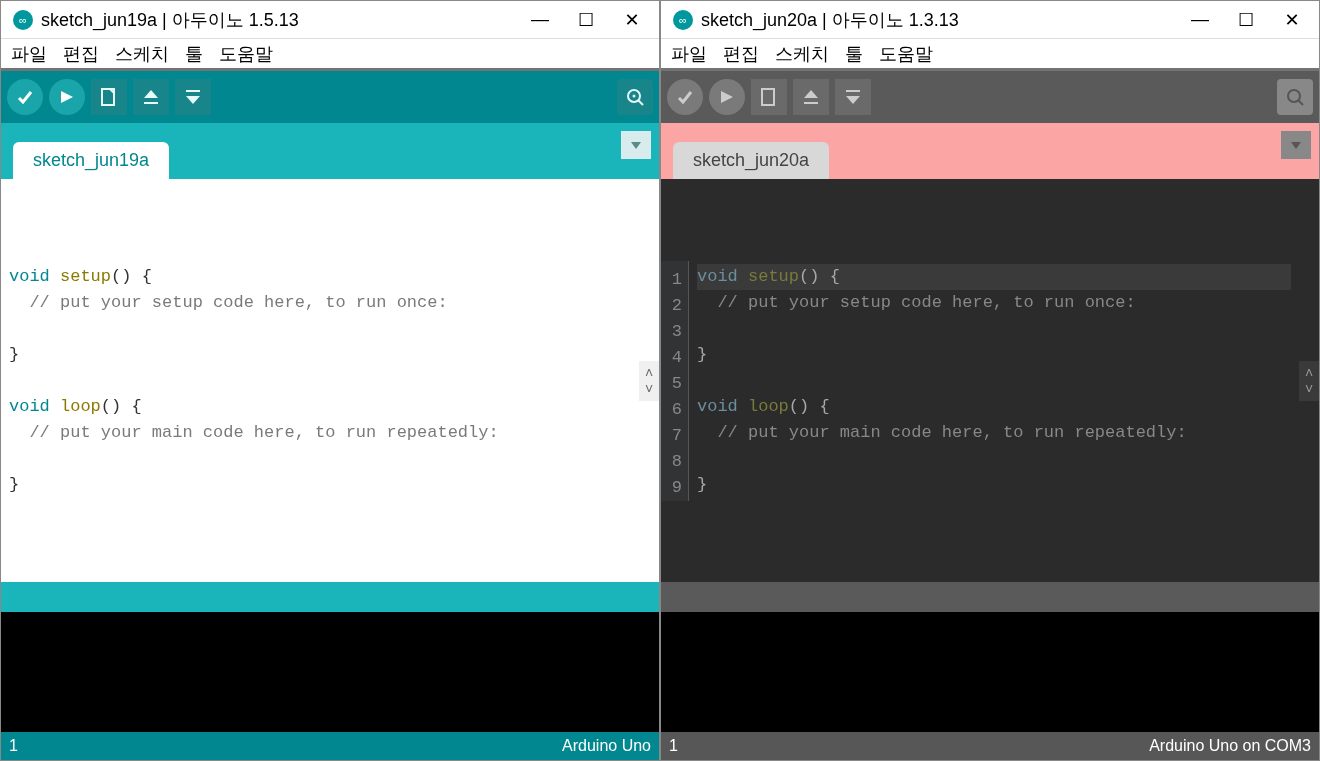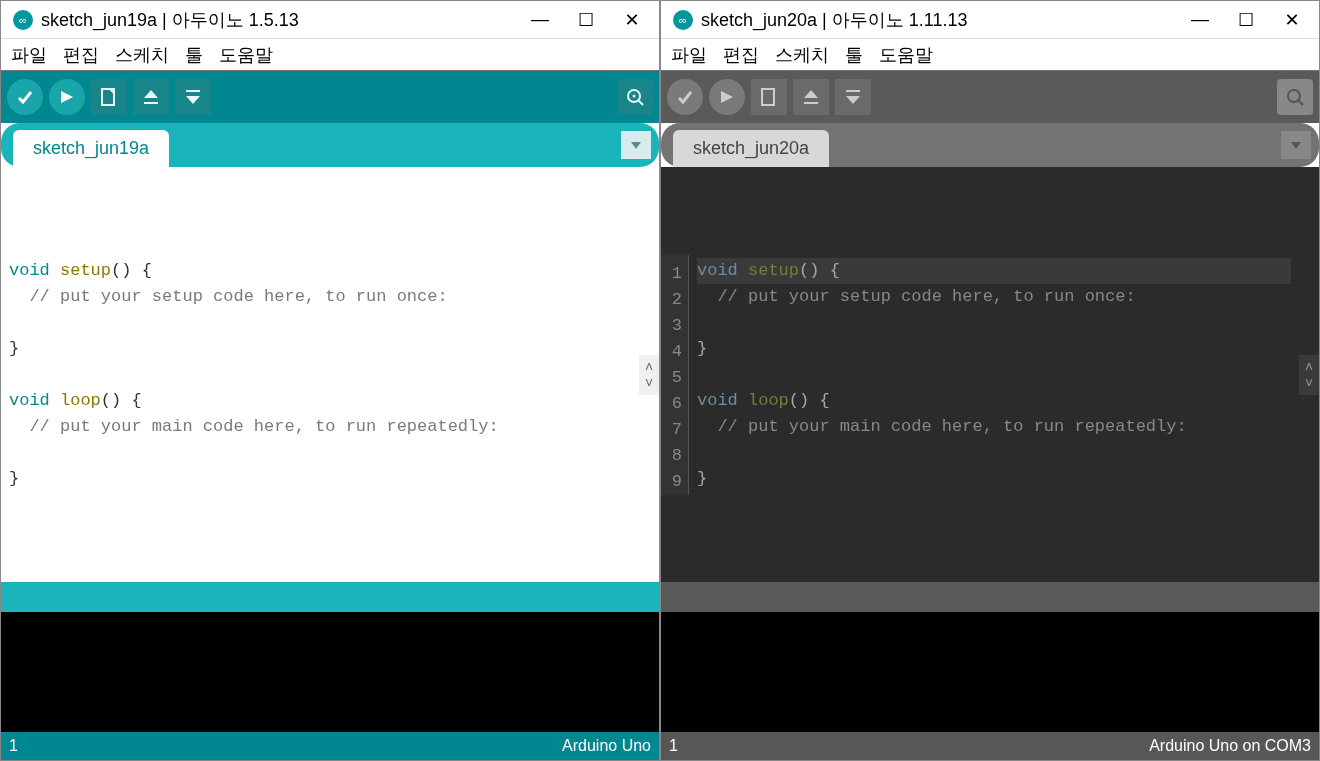--- a/index.html
+++ b/index.html
@@ -43,21 +43,21 @@
     display: flex; align-items: center; justify-content: center;
     font-size: 18px; font-family: "Segoe UI Symbol", sans-serif;
     cursor: pointer;
   }
   .menubar {
     height: 32px;
     padding: 2px 10px;
     display: flex; align-items: center;
     gap: 16px;
     font-size: 18px;
-    border-bottom: 1px solid #737373;
+    border-bottom: 3px solid #737373;
     background: #fff;
   }
   .menu-item { cursor: pointer; }
   .toolbar {
     height: 52px;
     display: flex; align-items: center;
     padding: 0 6px;
     gap: 6px;
   }
   .light .toolbar { background: #00878f; }
@@ -80,28 +80,27 @@
   .toolbar-spacer { flex: 1; }
   .serial-btn {
     width: 36px; height: 36px;
     display:flex;align-items:center;justify-content:center;
     border-radius:4px;
     cursor:pointer;
   }
   .light .serial-btn{background:#17858a;color:#e6fafa;}
   .dark  .serial-btn{background:#888;color:#555;}
   .tabbar {
-    height: 44px;
+    height: 56px;
     display: flex; align-items: flex-end;
     padding: 0 0 0 12px;
     position: relative;
-    border-radius: 19px;
   }
   .light .tabbar { background: #1ab5bb; }
-  .dark  .tabbar { background: #737373; }
+  .dark  .tabbar { background: #fca5a5; }
   .tab {
     padding: 8px 20px;
     border-radius: 6px 6px 0 0;
     font-size: 18px;
     cursor: pointer;
   }
   .light .tab { background: #fff; color: #00878f; }
   .dark  .tab { background: #d8d8d8; color: #444; }
   .tab-dropdown {
     position:absolute; right:8px; top:8px;
@@ -267,21 +266,21 @@
   <div class="console-body"></div>
   <div class="statusbar">
     <span>1</span>
     <span>Arduino Uno</span>
   </div>
 </div>
 
 <div class="window dark">
   <div class="titlebar">
     <div class="app-icon">∞</div>
-    <div class="title-text">sketch_jun20a | 아두이노 1.11.13</div>
+    <div class="title-text">sketch_jun20a | 아두이노 1.3.13</div>
     <div class="win-controls">
       <div class="win-btn">—</div>
       <div class="win-btn">☐</div>
       <div class="win-btn">✕</div>
     </div>
   </div>
 
   <div class="menubar">
     <span class="menu-item">파일</span>
     <span class="menu-item">편집</span>

